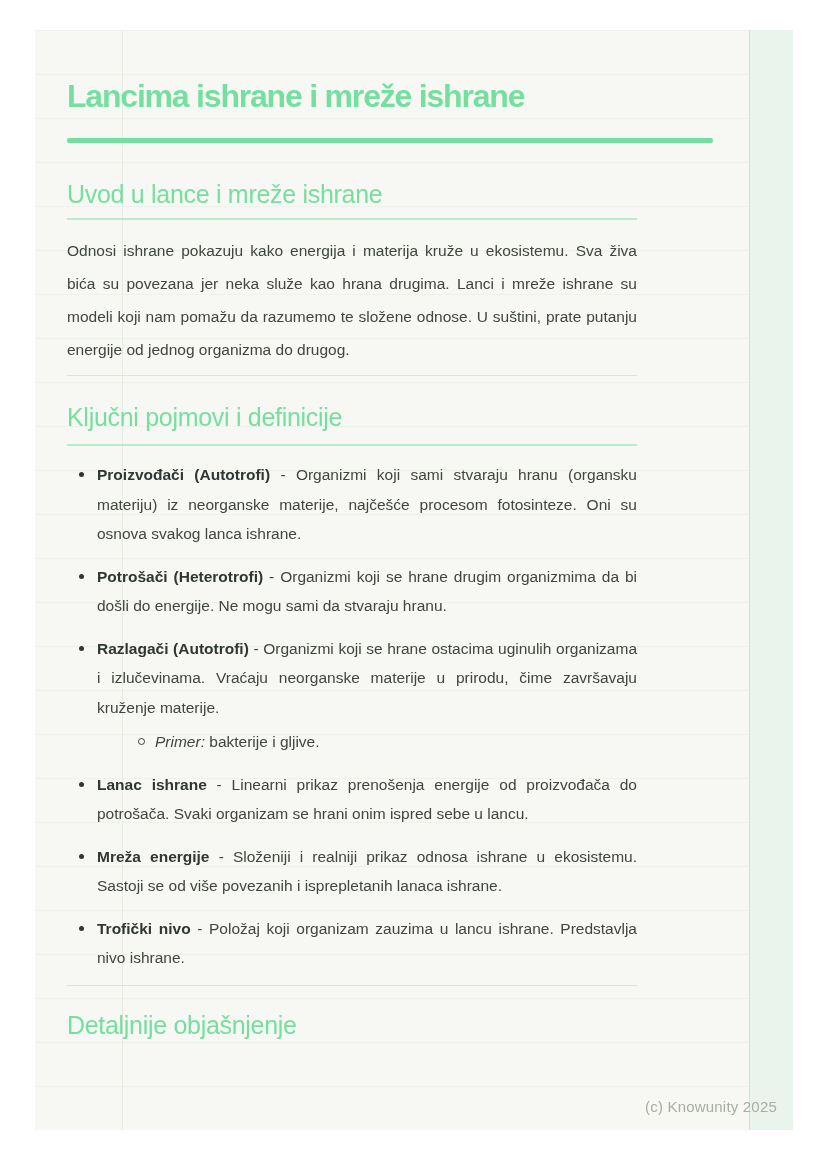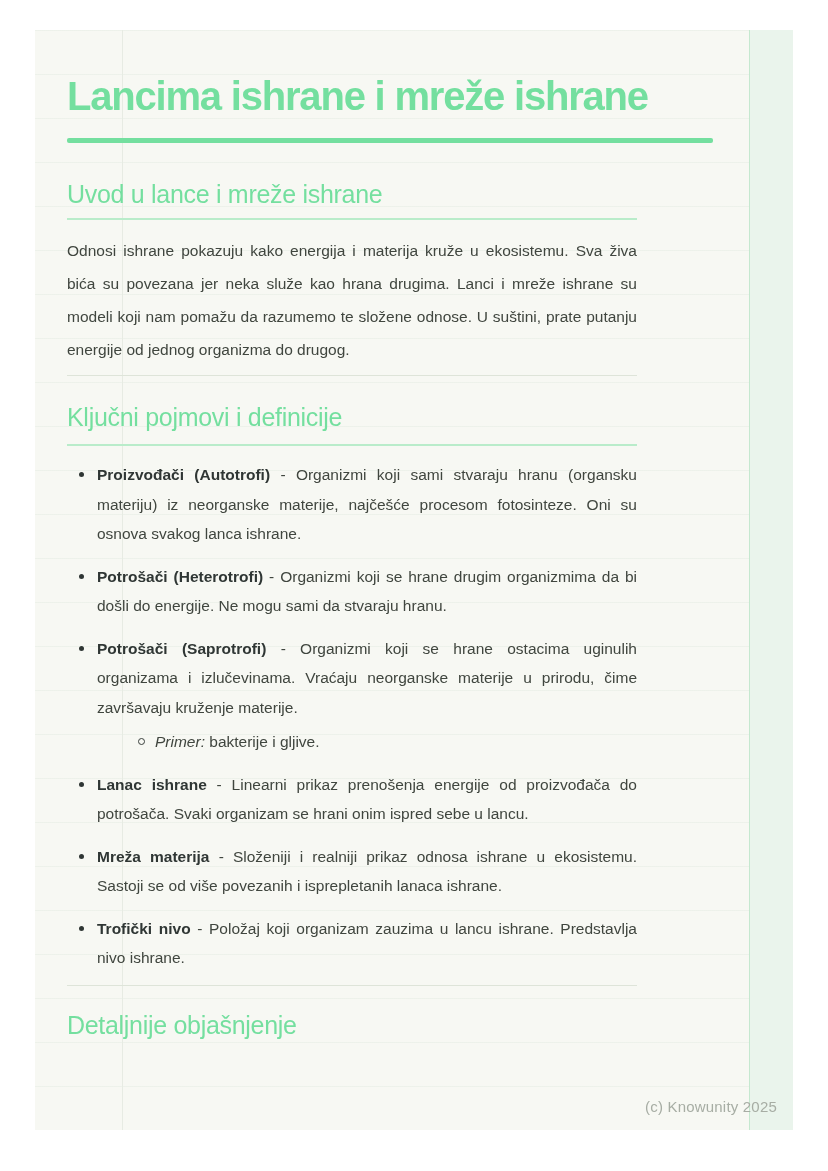--- a/index.html
+++ b/index.html
@@ -20,21 +20,21 @@
     background:#eaf4ec; border-left:1px solid #c5e8cf;
   }
   .ruled-vline {
     position:absolute; top:0; left:87px; width:1px; height:100%;
     background:#e7ebe3;
   }
 
   .content { position:absolute; left:32px; top:0; width:652px; }
 
   h1.doc-title {
-    margin-top:45px; font-size:40px; line-height:42px; font-weight:bold;
+    margin-top:45px; font-size:32px; line-height:42px; font-weight:bold;
     letter-spacing:-1.2px; color:#74df9f;
   }
   .title-rule { margin-top:21px; width:646px; height:5px; background:#74df9f; border-radius:2px; }
 
   .h2 { font-size:25px; line-height:30px; font-weight:normal; letter-spacing:-0.3px; color:#74df9f; }
   .h2-a { margin-top:36px; }
   .h2-b { margin-top:26px; }
   .h2-c { margin-top:24px; }
   .h2-rule { width:570px; height:2px; background:#b9ecca; }
   .h2-rule-a { margin-top:9px; }
@@ -107,37 +107,37 @@
           <span class="term-name">Proizvođači (Autotrofi)</span>
           <span>- Organizmi koji sami stvaraju hranu (organsku materiju) iz neorganske materije, najčešće procesom fotosinteze. Oni su osnova svakog lanca ishrane.</span>
         </li>
 
         <li class="term-item">
           <span class="term-name">Potrošači (Heterotrofi)</span>
           <span>- Organizmi koji se hrane drugim organizmima da bi došli do energije. Ne mogu sami da stvaraju hranu.</span>
         </li>
 
         <li class="term-item">
-          <span class="term-name">Potrošači (Saprotrofi)</span>
+          <span class="term-name">Razlagači (Autotrofi)</span>
           <span>- Organizmi koji se hrane ostacima uginulih organizama i izlučevinama. Vraćaju neorganske materije u prirodu, čime završavaju kruženje materije.</span>
           <ul class="examples">
             <li class="example-item">
               <span class="example-label">Primer:</span>
               <span>bakterije i gljive.</span>
             </li>
           </ul>
         </li>
 
         <li class="term-item">
           <span class="term-name">Lanac ishrane</span>
           <span>- Linearni prikaz prenošenja energije od proizvođača do potrošača. Svaki organizam se hrani onim ispred sebe u lancu.</span>
         </li>
 
         <li class="term-item">
-          <span class="term-name">Mreža materija</span>
+          <span class="term-name">Mreža energije</span>
           <span>- Složeniji i realniji prikaz odnosa ishrane u ekosistemu. Sastoji se od više povezanih i isprepletanih lanaca ishrane.</span>
         </li>
 
         <li class="term-item">
           <span class="term-name">Trofički nivo</span>
           <span>- Položaj koji organizam zauzima u lancu ishrane. Predstavlja nivo ishrane.</span>
         </li>
       </ul>
 
       <hr class="divider divider-2">

